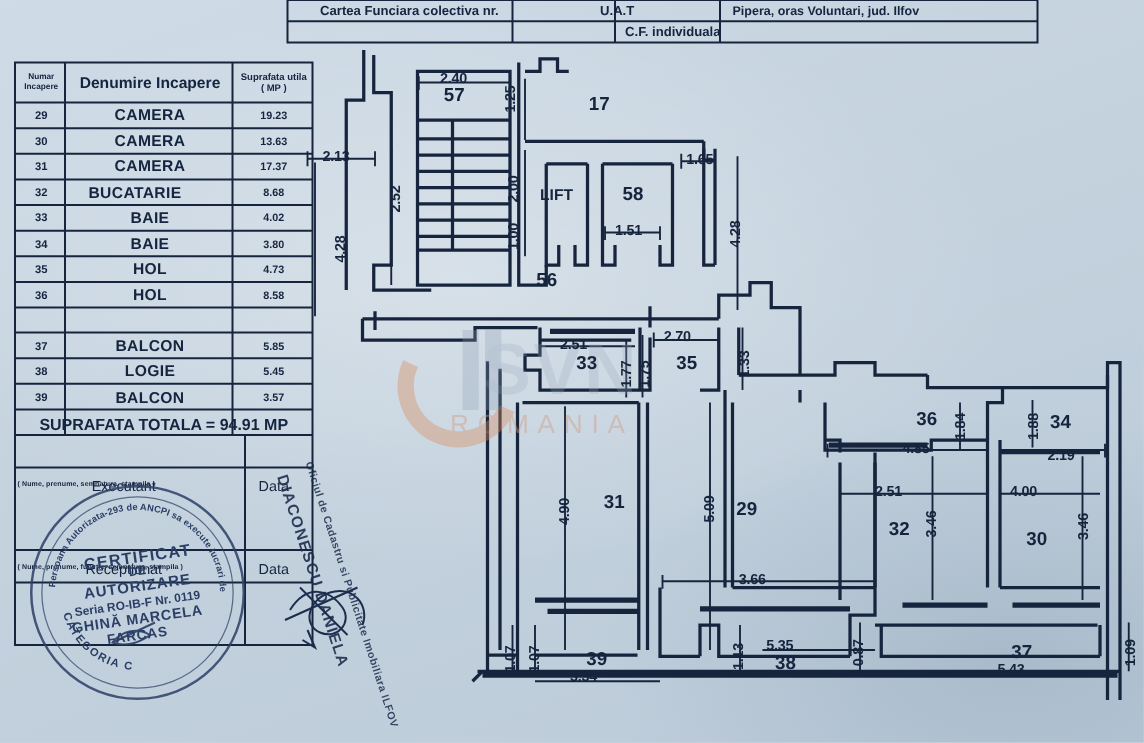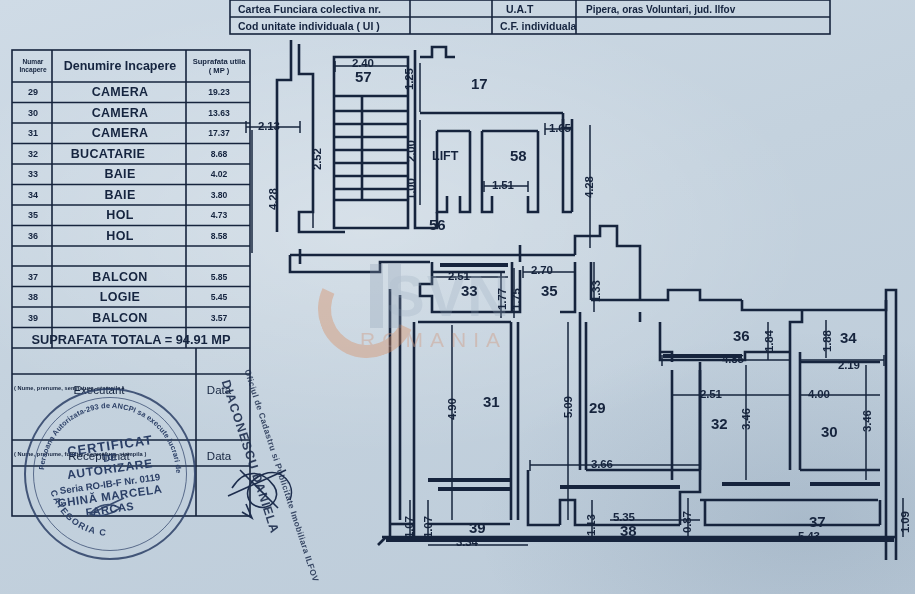--- a/index.html
+++ b/index.html
@@ -242,23 +242,22 @@
 
   <svg width="620" height="42" style="left:228px;top:-2px;">
     <g class="tb">
       <rect x="2" y="2" width="600" height="34"></rect>
       <path d="M2 19 L602 19"></path>
       <path d="M182 2 L182 36"></path>
       <path d="M264 2 L264 36"></path>
       <path d="M348 2 L348 36"></path>
     </g>
   </svg>
-  <div class="cellt hdr-lbl" style="left:232px;top:-1px;width:180px;height:20px;justify-content:flex-start;padding-left:6px;">Cartea Funciara colectiva nr.</div>
-  <div class="cellt hdr-lbl" style="left:232px;top:16px;width:180px;height:20px;justify-content:flex-start;padding-left:6px;">Cod unitate individuala ( UI )</div>
-  <div class="cellt hdr-lbl" style="left:490px;top:-1px;width:80px;height:20px;justify-content:flex-start;padding-left:16px;">U.A.T</div>
+  <div class="cellt hdr-lbl" style="left:232px;top:-1px;width:180px;height:20px;justify-content:flex-start;padding-left:24px;">Cartea Funciara colectiva nr.</div>
+  <div class="cellt hdr-lbl" style="left:464px;top:-1px;width:80px;height:20px;justify-content:flex-start;padding-left:16px;">U.A.T</div>
   <div class="cellt hdr-lbl" style="left:494px;top:16px;width:84px;height:20px;justify-content:flex-start;padding-left:6px;">C.F. individuala</div>
   <div class="cellt hdr-val" style="left:580px;top:0px;width:250px;height:18px;justify-content:flex-start;padding-left:6px;">Pipera, oras Voluntari, jud. Ilfov</div>
 
   <svg width="252" height="500" style="left:10px;top:48px;">
     <g class="tb">
       <rect x="2" y="2" width="238" height="466"></rect>
 
       <path d="M2 34 L240 34"></path>
 
       <path d="M2 54.5 L240 54.5"></path>
@@ -410,21 +409,21 @@
       <path d="M20 88 C34 66, 52 72, 62 86 C70 98, 58 112, 44 106 C30 100, 34 80, 52 74 C70 68, 84 84, 78 100"></path>
       <path d="M16 96 L74 70"></path>
       <path d="M28 70 L66 108"></path>
       <path d="M34 104 L40 118 L30 112"></path>
     </g>
   </svg>
 
   <div class="txt rm" style="left:355px;top:69px;">57</div>
   <div class="txt rm" style="left:471px;top:76px;">17</div>
   <div class="txt rmsm" style="left:432px;top:150px;">LIFT</div>
-  <div class="txt rm" style="left:498px;top:148px;margin-left:12px;">58</div>
+  <div class="txt rm" style="left:498px;top:148px;">58</div>
   <div class="txt rm" style="left:429px;top:217px;">56</div>
   <div class="txt rm" style="left:461px;top:283px;">33</div>
   <div class="txt rm" style="left:541px;top:283px;">35</div>
   <div class="txt rm" style="left:733px;top:328px;">36</div>
   <div class="txt rm" style="left:840px;top:330px;">34</div>
   <div class="txt rm" style="left:483px;top:394px;">31</div>
   <div class="txt rm" style="left:589px;top:400px;">29</div>
   <div class="txt rm" style="left:711px;top:416px;">32</div>
   <div class="txt rm" style="left:821px;top:424px;">30</div>
   <div class="txt rm" style="left:469px;top:520px;">39</div>

